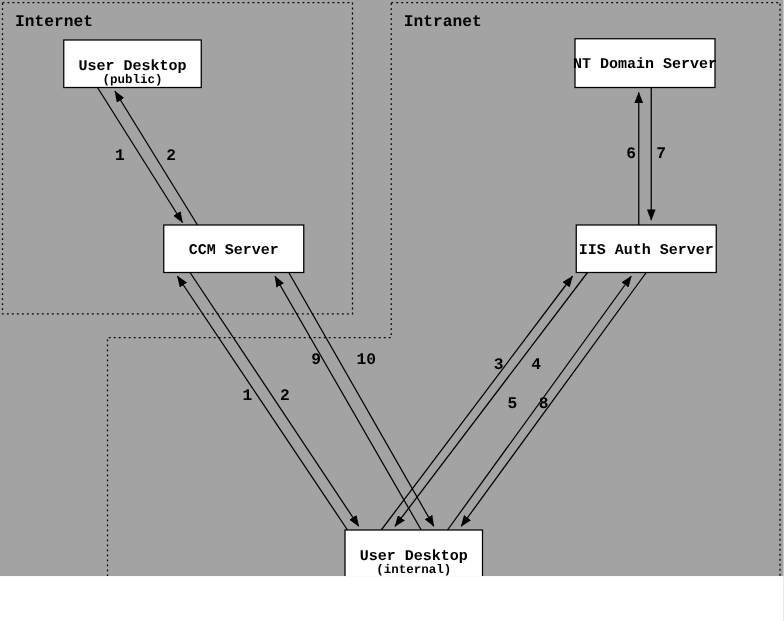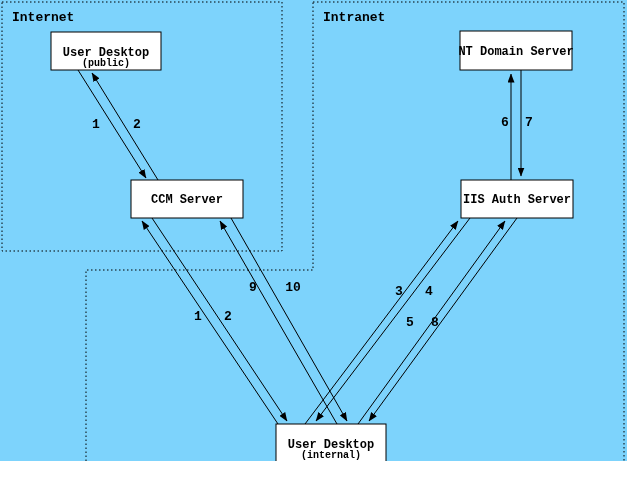--- a/index.html
+++ b/index.html
@@ -4,21 +4,21 @@
 <style>
   html, body {
     margin: 0;
     padding: 0;
     background: #ffffff;
   }
   .canvas {
     position: relative;
     width: 627px;
     height: 461px;
-    background: #7dd3fc;
+    background: #a3a3a3;
     overflow: hidden;
   }
   svg {
     display: block;
     font-family: "Liberation Mono", "DejaVu Sans Mono", monospace;
   }
   text {
     fill: #000000;
     font-weight: bold;
   }

